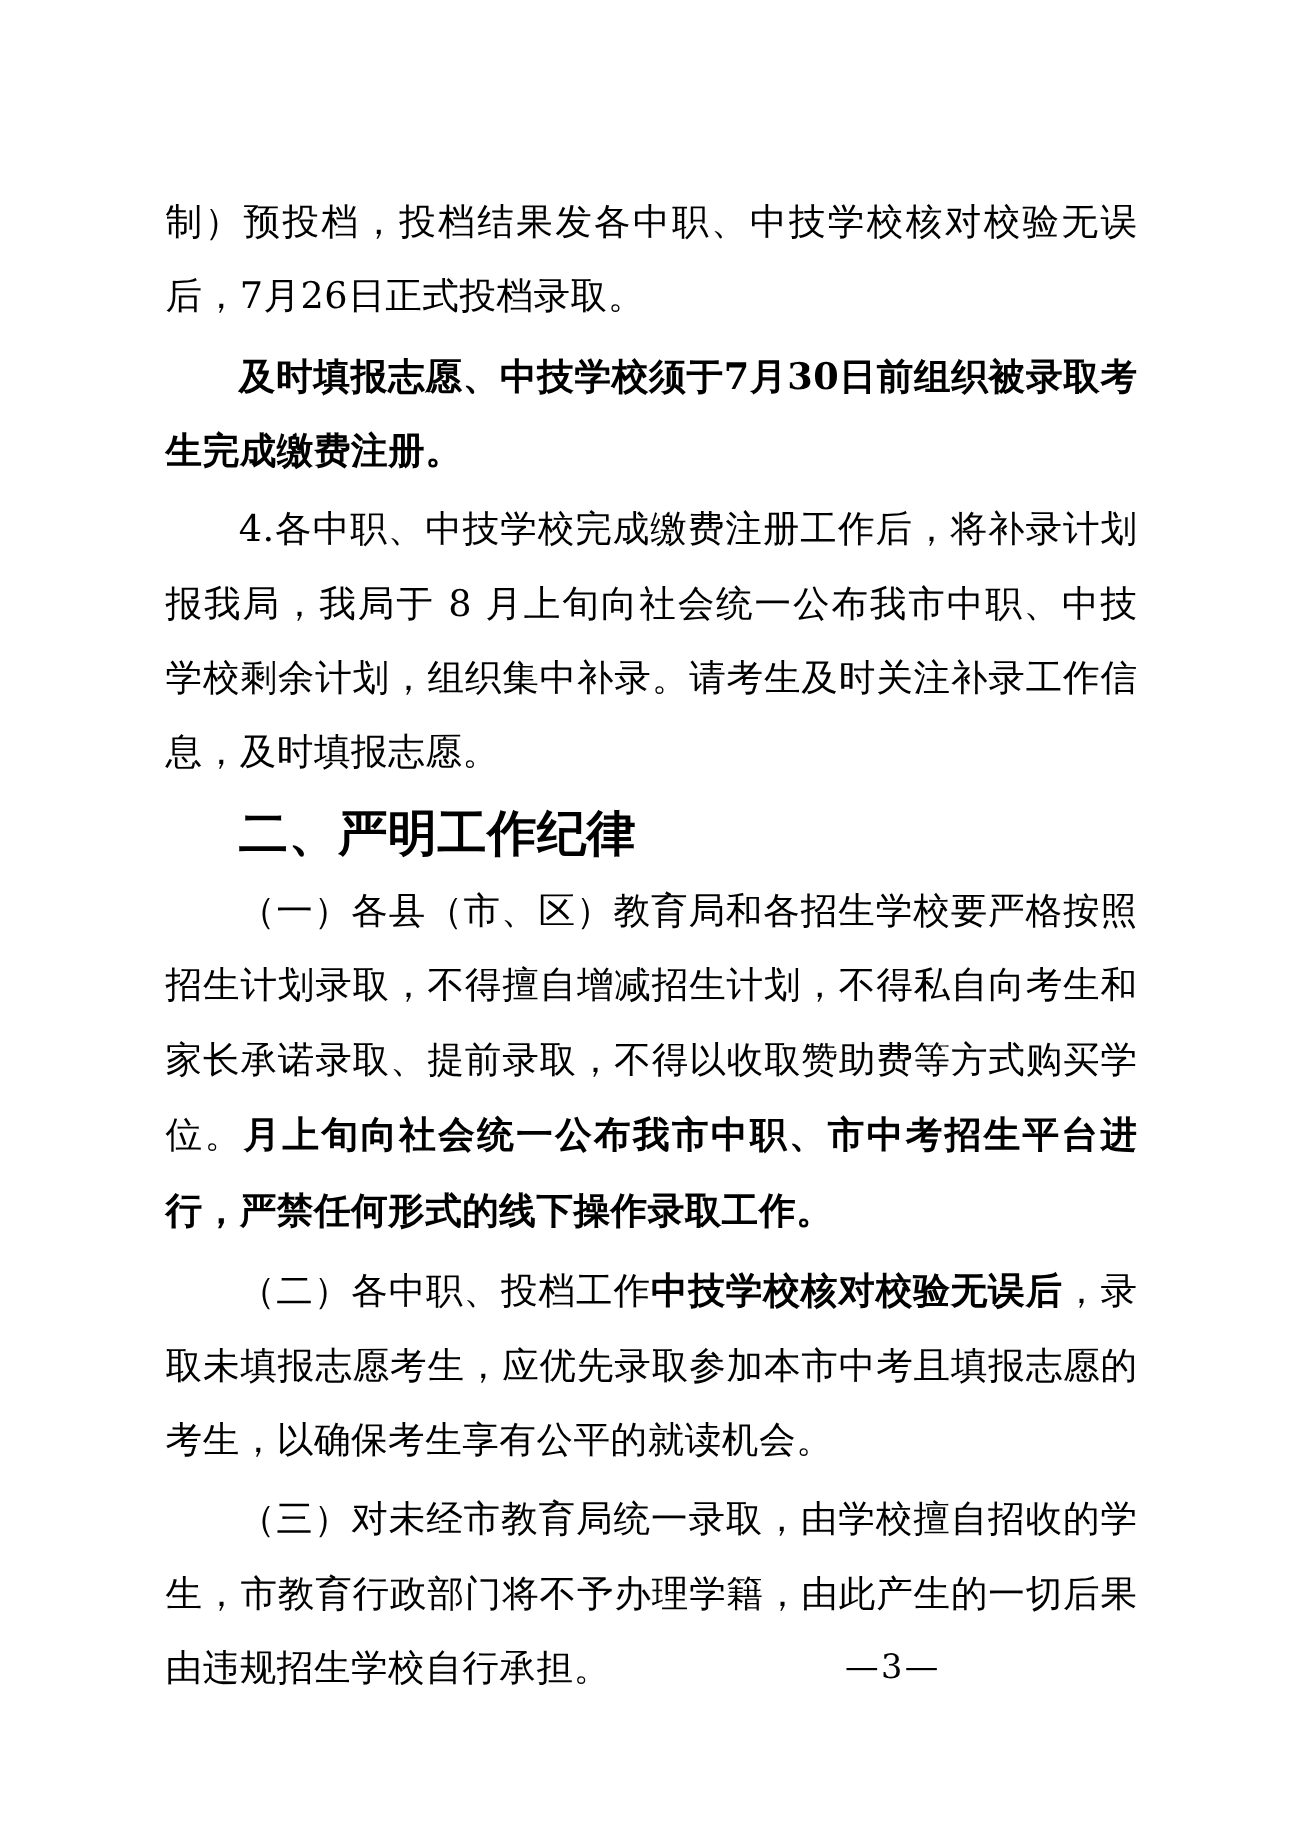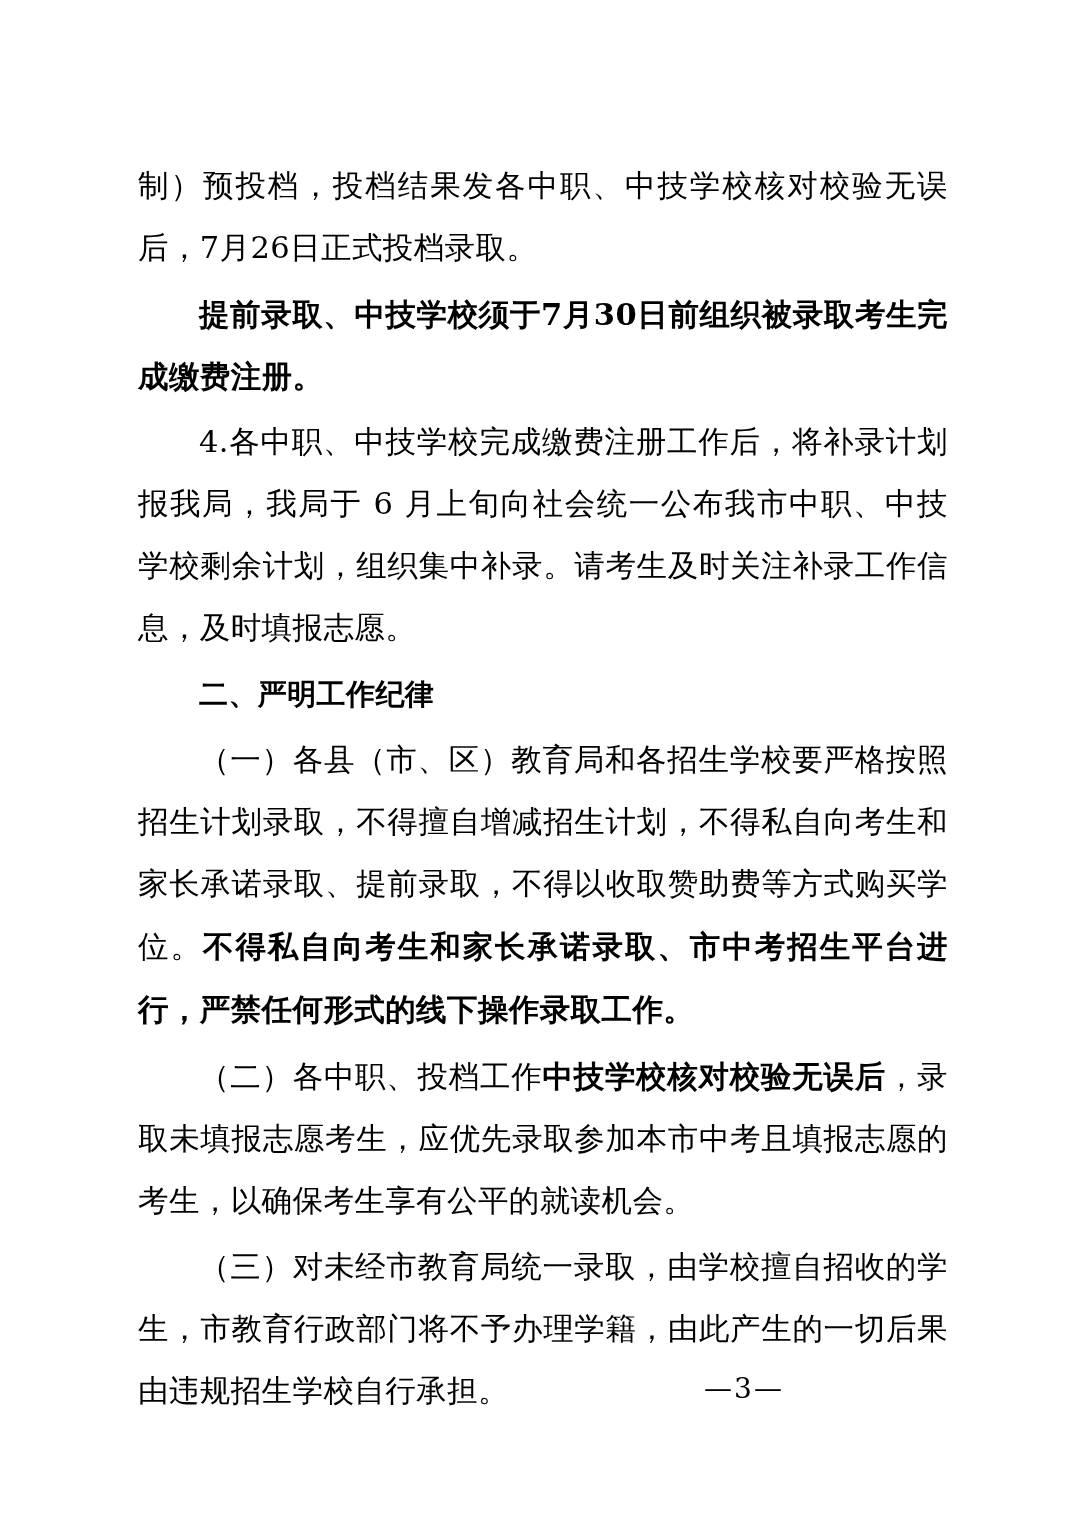--- a/index.html
+++ b/index.html
@@ -40,21 +40,21 @@
     word-break: break-all;
   }
   p.indent {
     text-indent: 61px;
   }
   .bold {
     font-weight: bold;
   }
   p.heading {
     margin: 0 0 4px 0;
-    font-size: 29px;
+    font-size: 41px;
     line-height: 62px;
     font-weight: bold;
     text-indent: 61px;
     letter-spacing: 0.4px;
   }
   p.bold-para {
     font-weight: bold;
   }
   .page-number {
     position: absolute;
@@ -70,23 +70,23 @@
   .pn-inner {
     display: inline-block;
   }
 </style>
 </head>
 <body>
 
 <div class="page">
   <div class="body-area" id="body-area">
       <p class="para"><span>制）预投档，投档结果发各中职、中技学校核对校验无误后，7月26日正式投档录取。</span></p>
-      <p class="para indent bold-para"><span class="bold">提前录取、中技学校须于7月30日前组织被录取考生完成缴费注册。</span></p>
-      <p class="para indent"><span>4.各中职、中技学校完成缴费注册工作后，将补录计划报我局，我局于 6 月上旬向社会统一公布我市中职、中技学校剩余计划，组织集中补录。请考生及时关注补录工作信息，及时填报志愿。</span></p>
+      <p class="para indent bold-para"><span class="bold">及时填报志愿、中技学校须于7月30日前组织被录取考生完成缴费注册。</span></p>
+      <p class="para indent"><span>4.各中职、中技学校完成缴费注册工作后，将补录计划报我局，我局于 8 月上旬向社会统一公布我市中职、中技学校剩余计划，组织集中补录。请考生及时关注补录工作信息，及时填报志愿。</span></p>
       <p class="para heading"><span class="bold">二、严明工作纪律</span></p>
-      <p class="para indent"><span>（一）各县（市、区）教育局和各招生学校要严格按照招生计划录取，不得擅自增减招生计划，不得私自向考生和家长承诺录取、提前录取，不得以收取赞助费等方式购买学位。</span><span class="bold">不得私自向考生和家长承诺录取、市中考招生平台进行，严禁任何形式的线下操作录取工作。</span></p>
+      <p class="para indent"><span>（一）各县（市、区）教育局和各招生学校要严格按照招生计划录取，不得擅自增减招生计划，不得私自向考生和家长承诺录取、提前录取，不得以收取赞助费等方式购买学位。</span><span class="bold">月上旬向社会统一公布我市中职、市中考招生平台进行，严禁任何形式的线下操作录取工作。</span></p>
       <p class="para indent"><span>（二）各中职、投档工作</span><span class="bold">中技学校核对校验无误后</span><span>，录取未填报志愿考生，应优先录取参加本市中考且填报志愿的考生，以确保考生享有公平的就读机会。</span></p>
       <p class="para indent"><span>（三）对未经市教育局统一录取，由学校擅自招收的学生，市教育行政部门将不予办理学籍，由此产生的一切后果由违规招生学校自行承担。</span></p>
     </div>
   <div class="page-number">
     <span class="pn-inner">—3—</span>
   </div>
 </div>
 
 </body></html>

